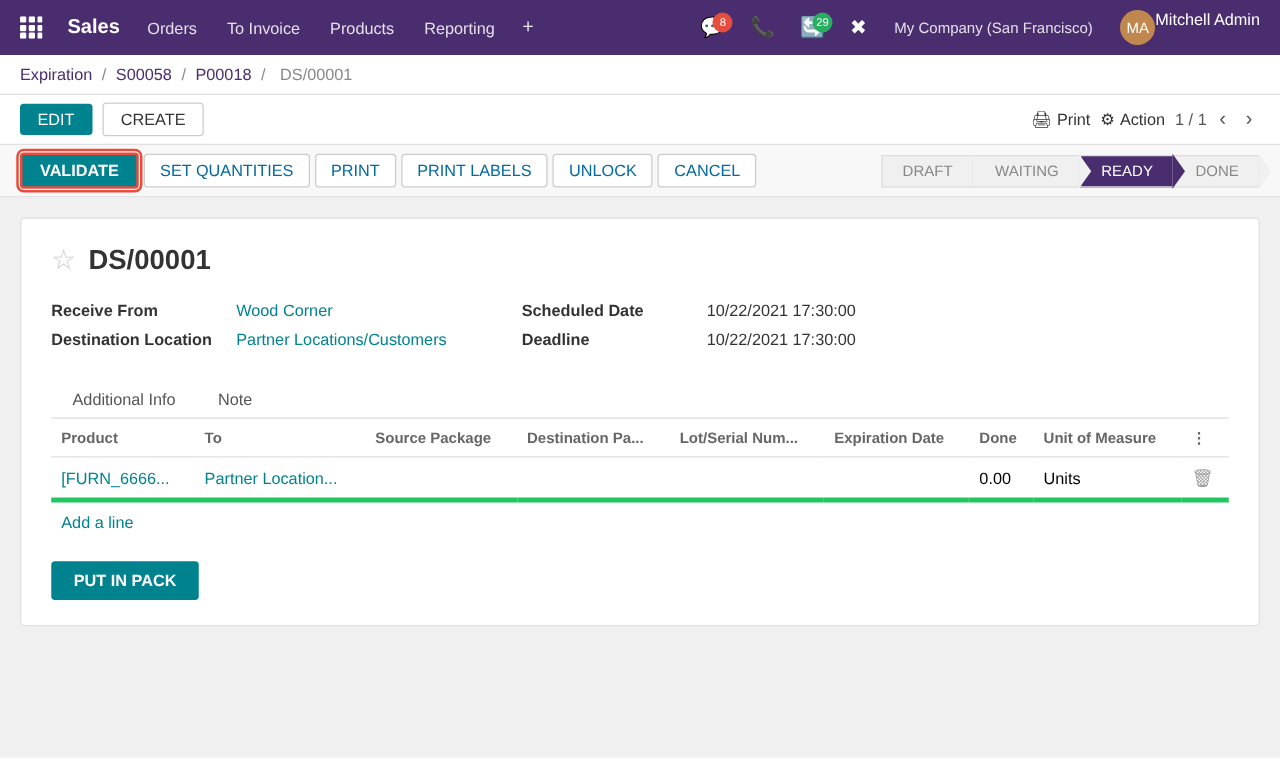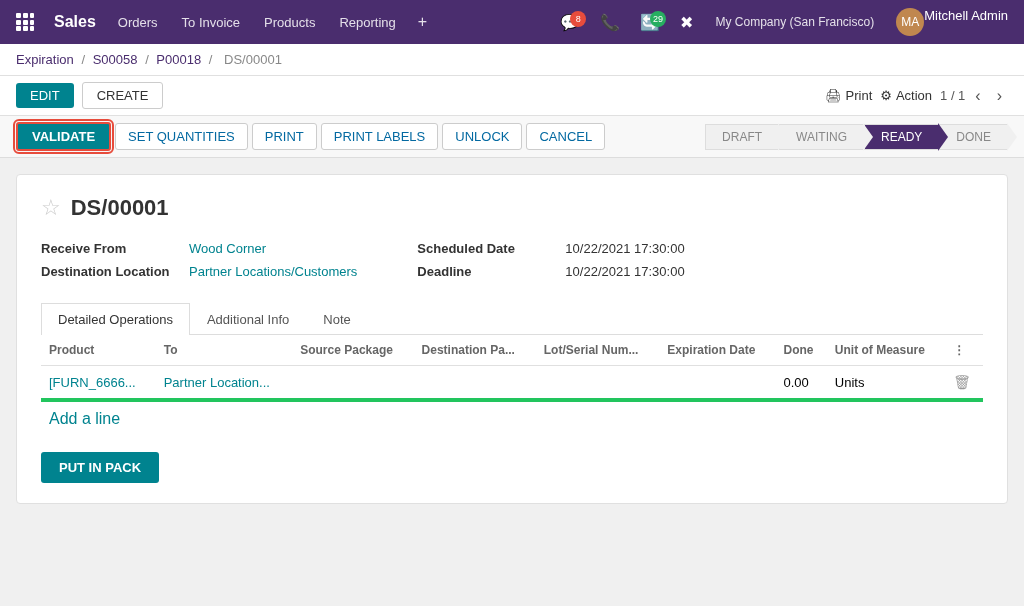--- a/index.html
+++ b/index.html
@@ -246,21 +246,21 @@
       font-weight: 600;
     }
     .ops-table td {
       padding: 8px 8px;
       font-size: 13px;
       border-bottom: 4px solid #22c55e;
       margin-left: 28px;
     }
     .ops-table .col-product { color: #00838f; cursor: pointer; }
     .ops-table .col-to { color: #00838f; cursor: pointer; }
-    .add-line { color: #00838f; cursor: pointer; font-size: 16px; padding: 8px; display: inline-block; }
+    .add-line { color: #00838f; cursor: pointer; font-size: 13px; padding: 8px; display: inline-block; }
     .delete-icon { color: #999; cursor: pointer; font-size: 14px; }
     .col-menu { color: #999; cursor: pointer; }
 
     
     .pack-area {
       margin-top: 16px;
     }
     .btn-pack {
       background: #00838f;
       color: white;
@@ -385,21 +385,20 @@
         </div>
         <div class="field-row">
           <span class="field-label">Deadline</span>
           <span class="field-value-plain">10/22/2021 17:30:00</span>
         </div>
       </div>
     </div>
 
     
     <div class="tabs-bar">
-      <div class="tab active">Detailed Operations</div>
       <div class="tab">Additional Info</div>
       <div class="tab">Note</div>
     </div>
 
     
     <table class="ops-table">
       <thead>
         <tr>
           <th>Product</th>
           <th>To</th>

